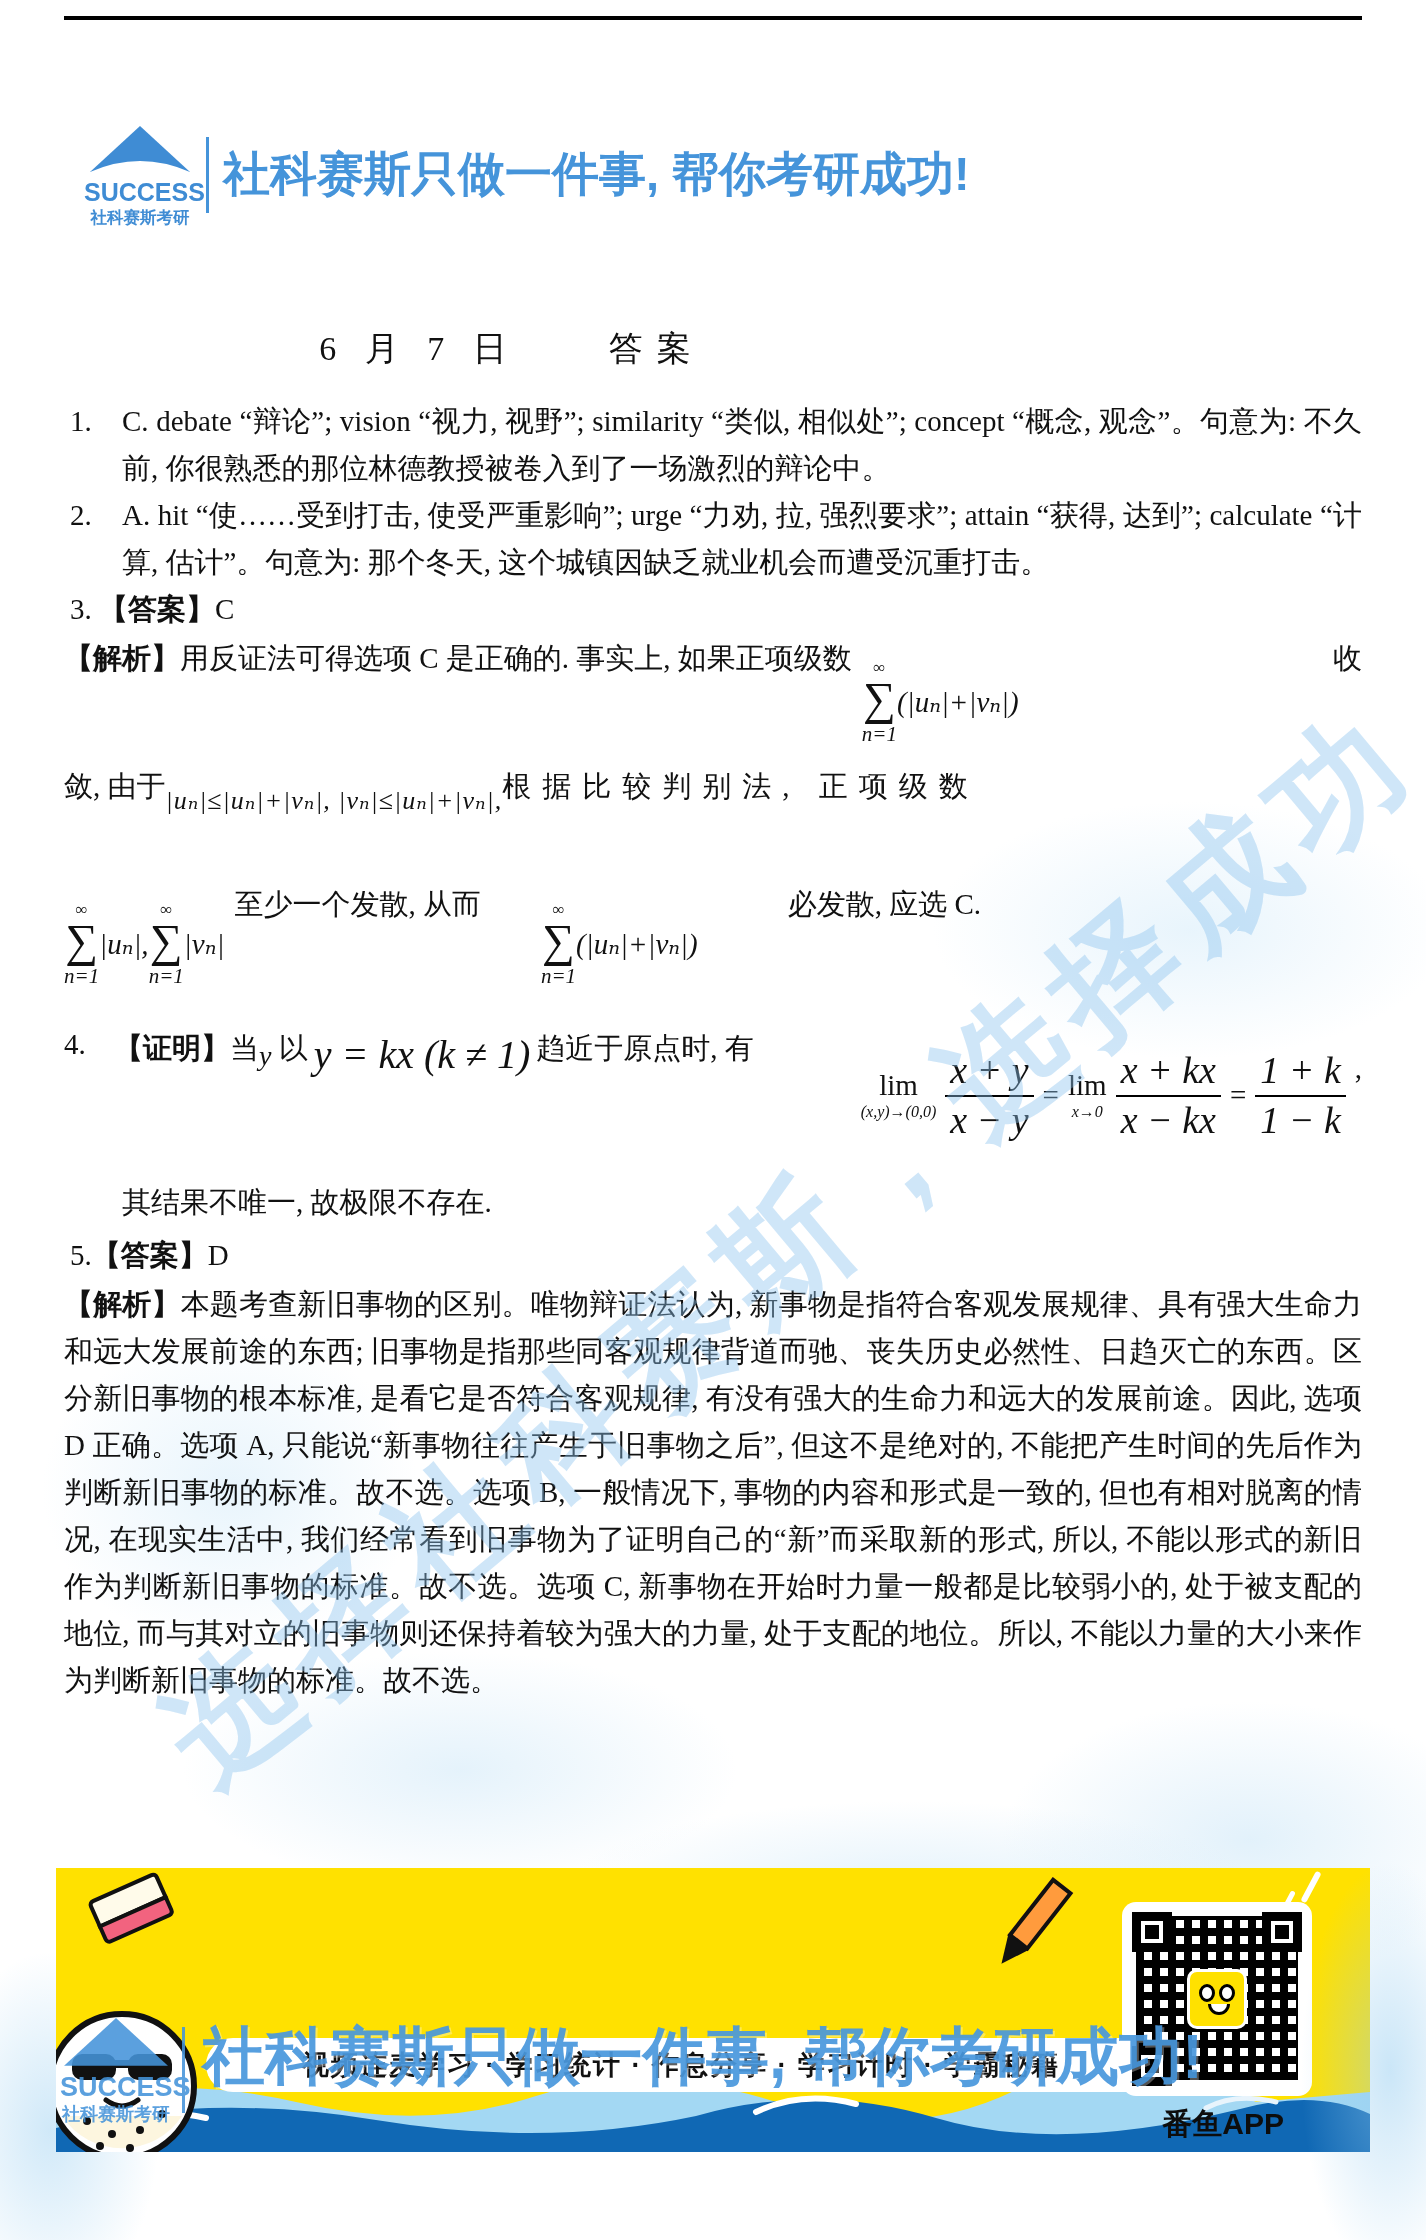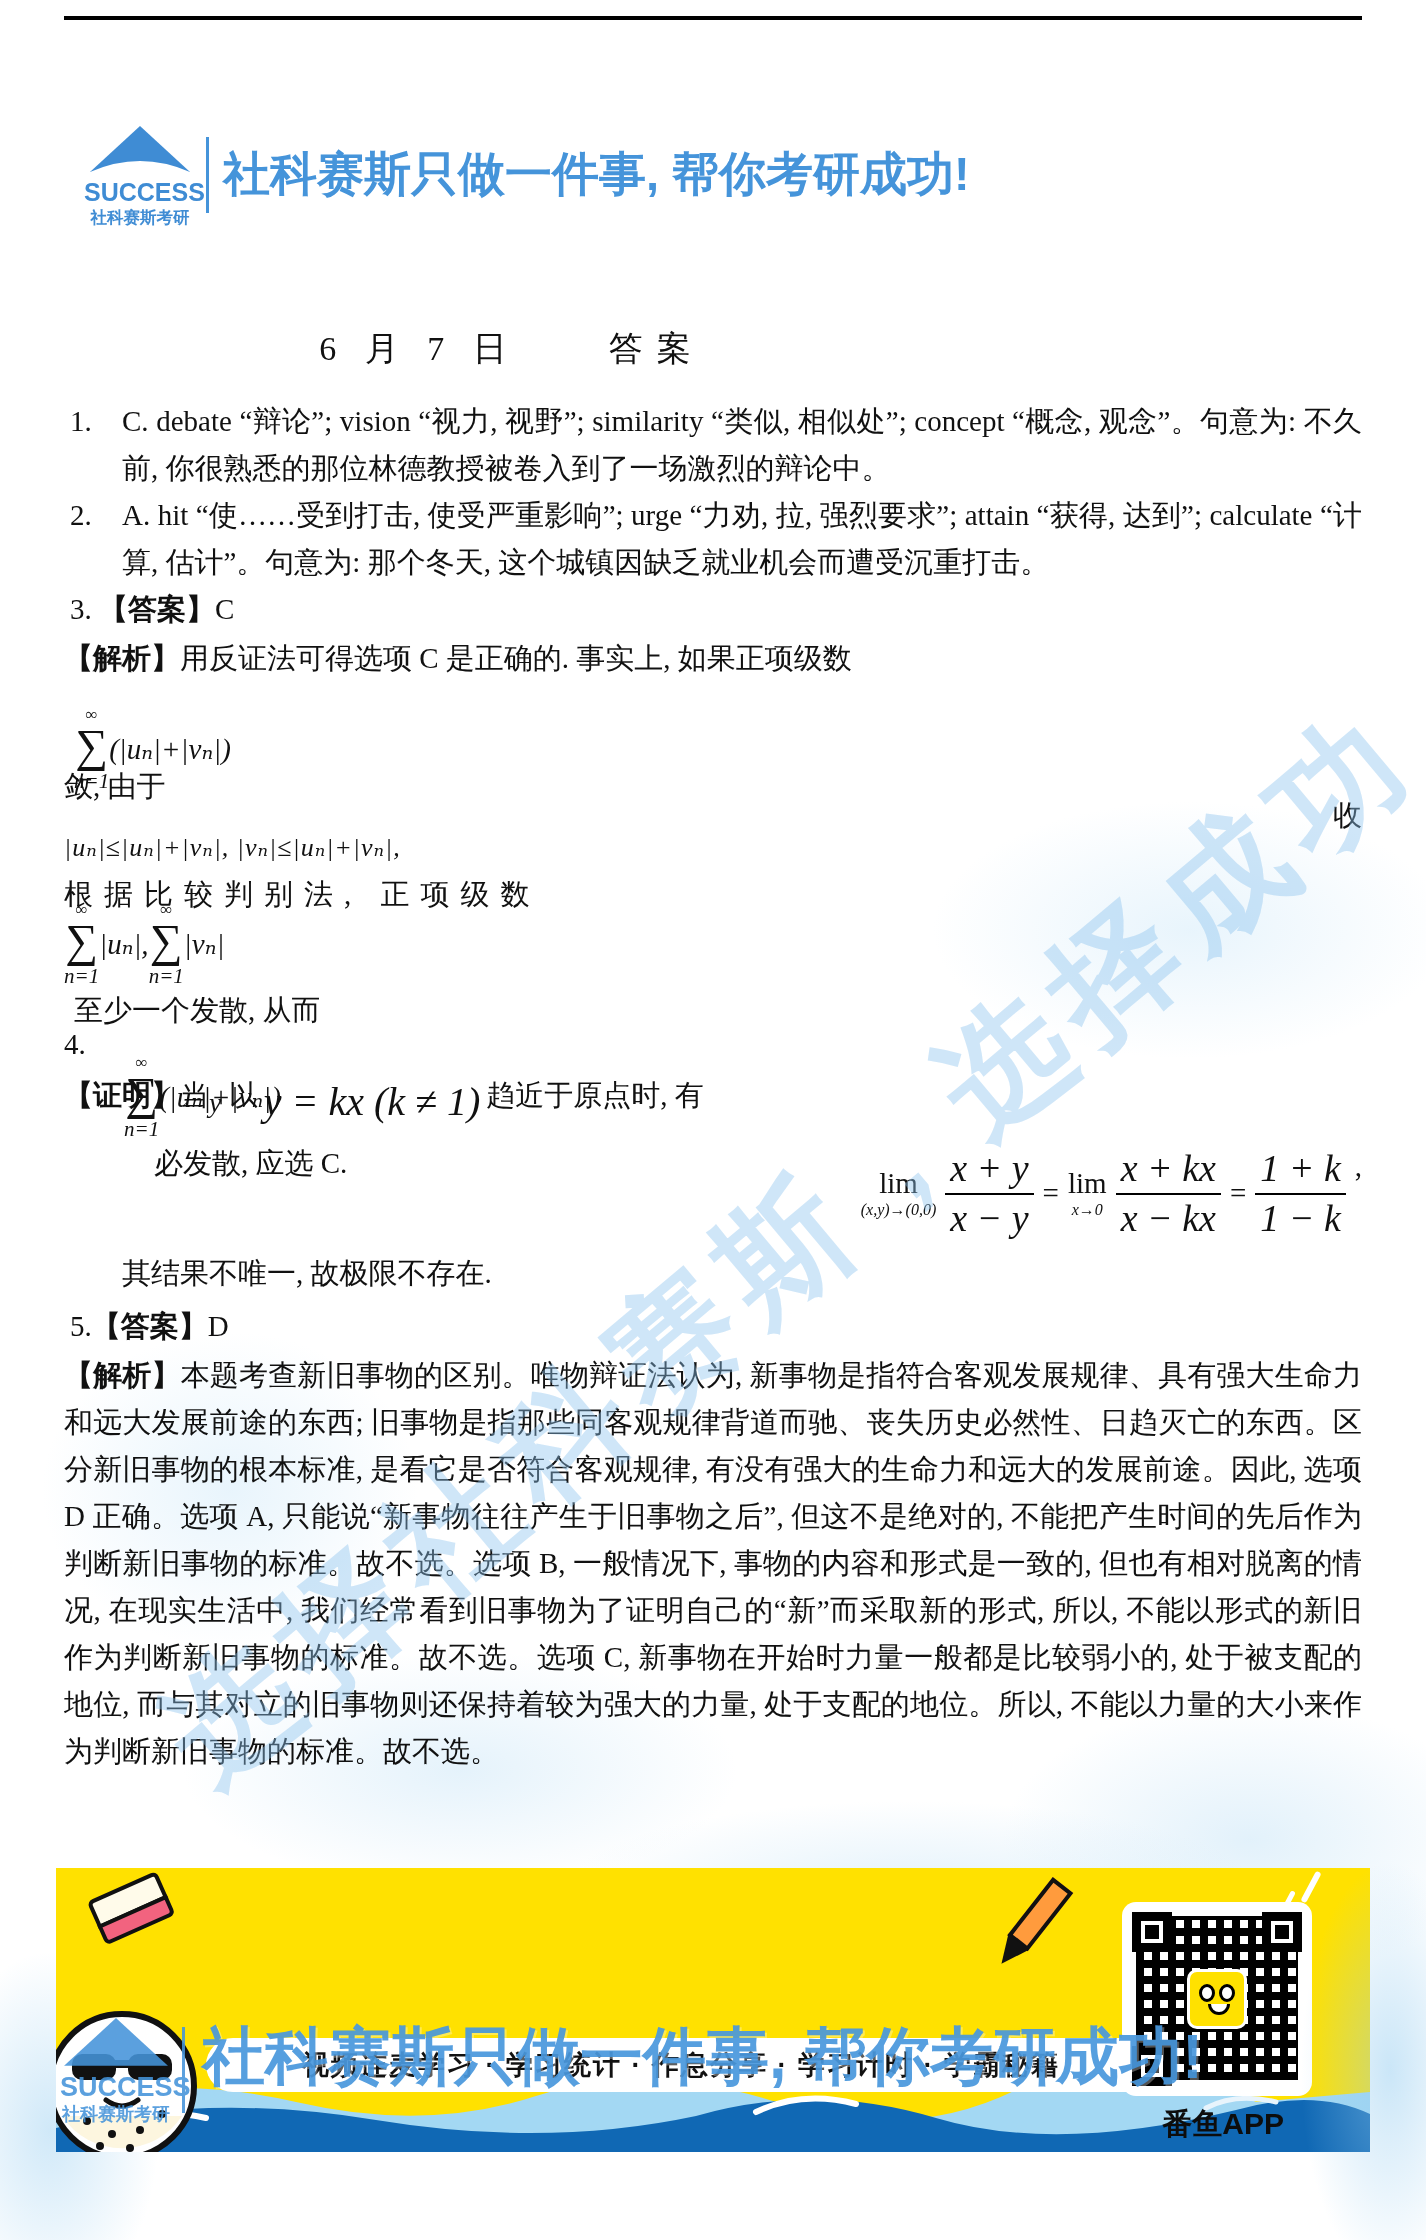--- a/index.html
+++ b/index.html
@@ -33,21 +33,21 @@
   .item .num{position:absolute;left:6px;top:0;}
   .item .itext{margin-left:58px;text-align:justify;}
   .ansrow{margin-left:6px;}
   .blab{font-weight:bold;}
   
   .bigsum{display:inline-flex;flex-direction:column;align-items:center;line-height:1;}
   .bigsum .s-inf{font-size:17px;}
   .bigsum .s-sigma{font-size:46px;}
   .bigsum .s-sub{font-size:21px;font-style:italic;margin-top:2px;}
   .mexpr{font-style:italic;font-size:29px;}
-  .row-flex{display:flex;align-items:flex-start;flex-direction:column;}
+  .row-flex{display:flex;align-items:flex-start;}
   .rowA{margin-top:2px;height:128px;}
   .rowA .sumwrap{display:inline-flex;align-items:center;margin-top:24px;margin-left:10px;}
   .rowA .shou{margin-left:auto;}
   .rowB{height:118px;}
   .rowB .ineq{font-style:italic;font-size:26px;margin-top:14px;letter-spacing:1px;white-space:nowrap;}
   .rowB .after-ineq{flex:1;letter-spacing:11px;white-space:nowrap;}
   .rowC{height:140px;}
   .rowC .sumwrap{display:inline-flex;align-items:center;margin-top:20px;}
   .frac{display:inline-flex;flex-direction:column;align-items:center;font-style:italic;
         font-size:38px;line-height:1.25;}

